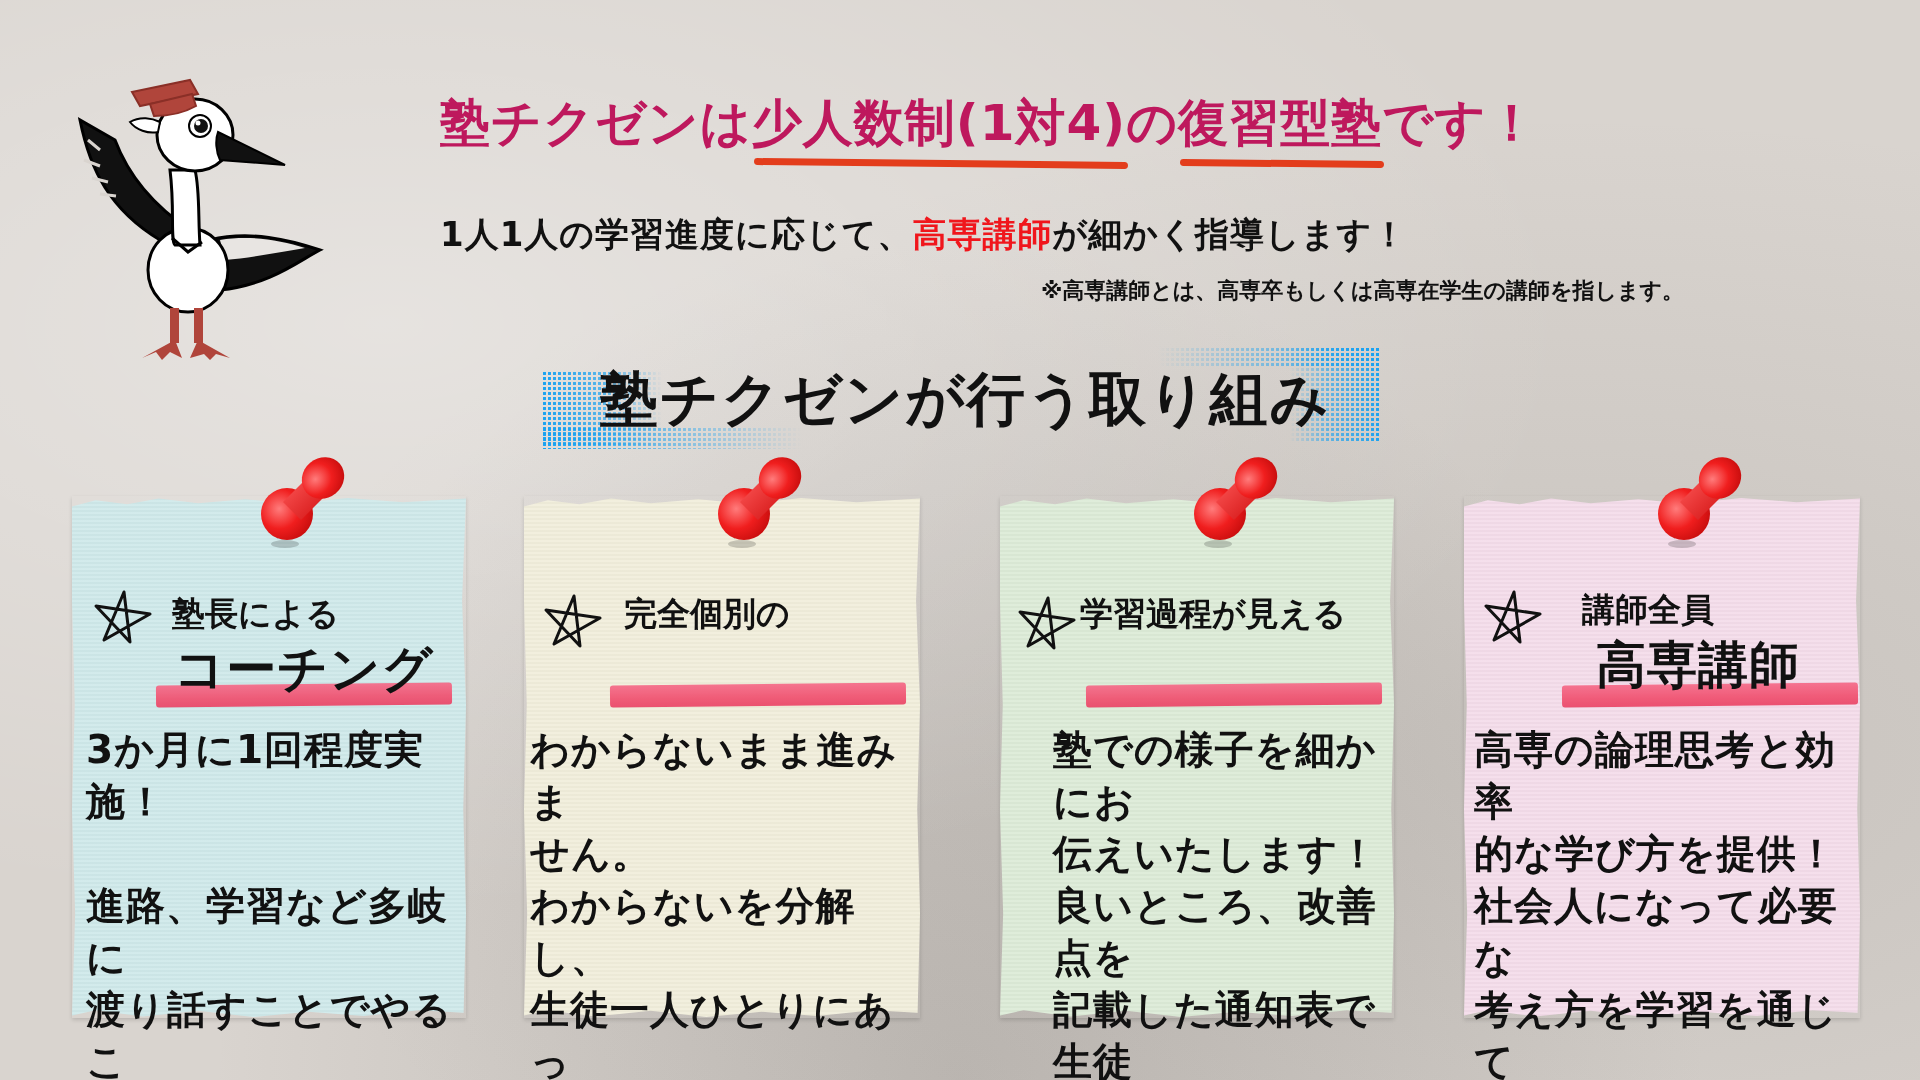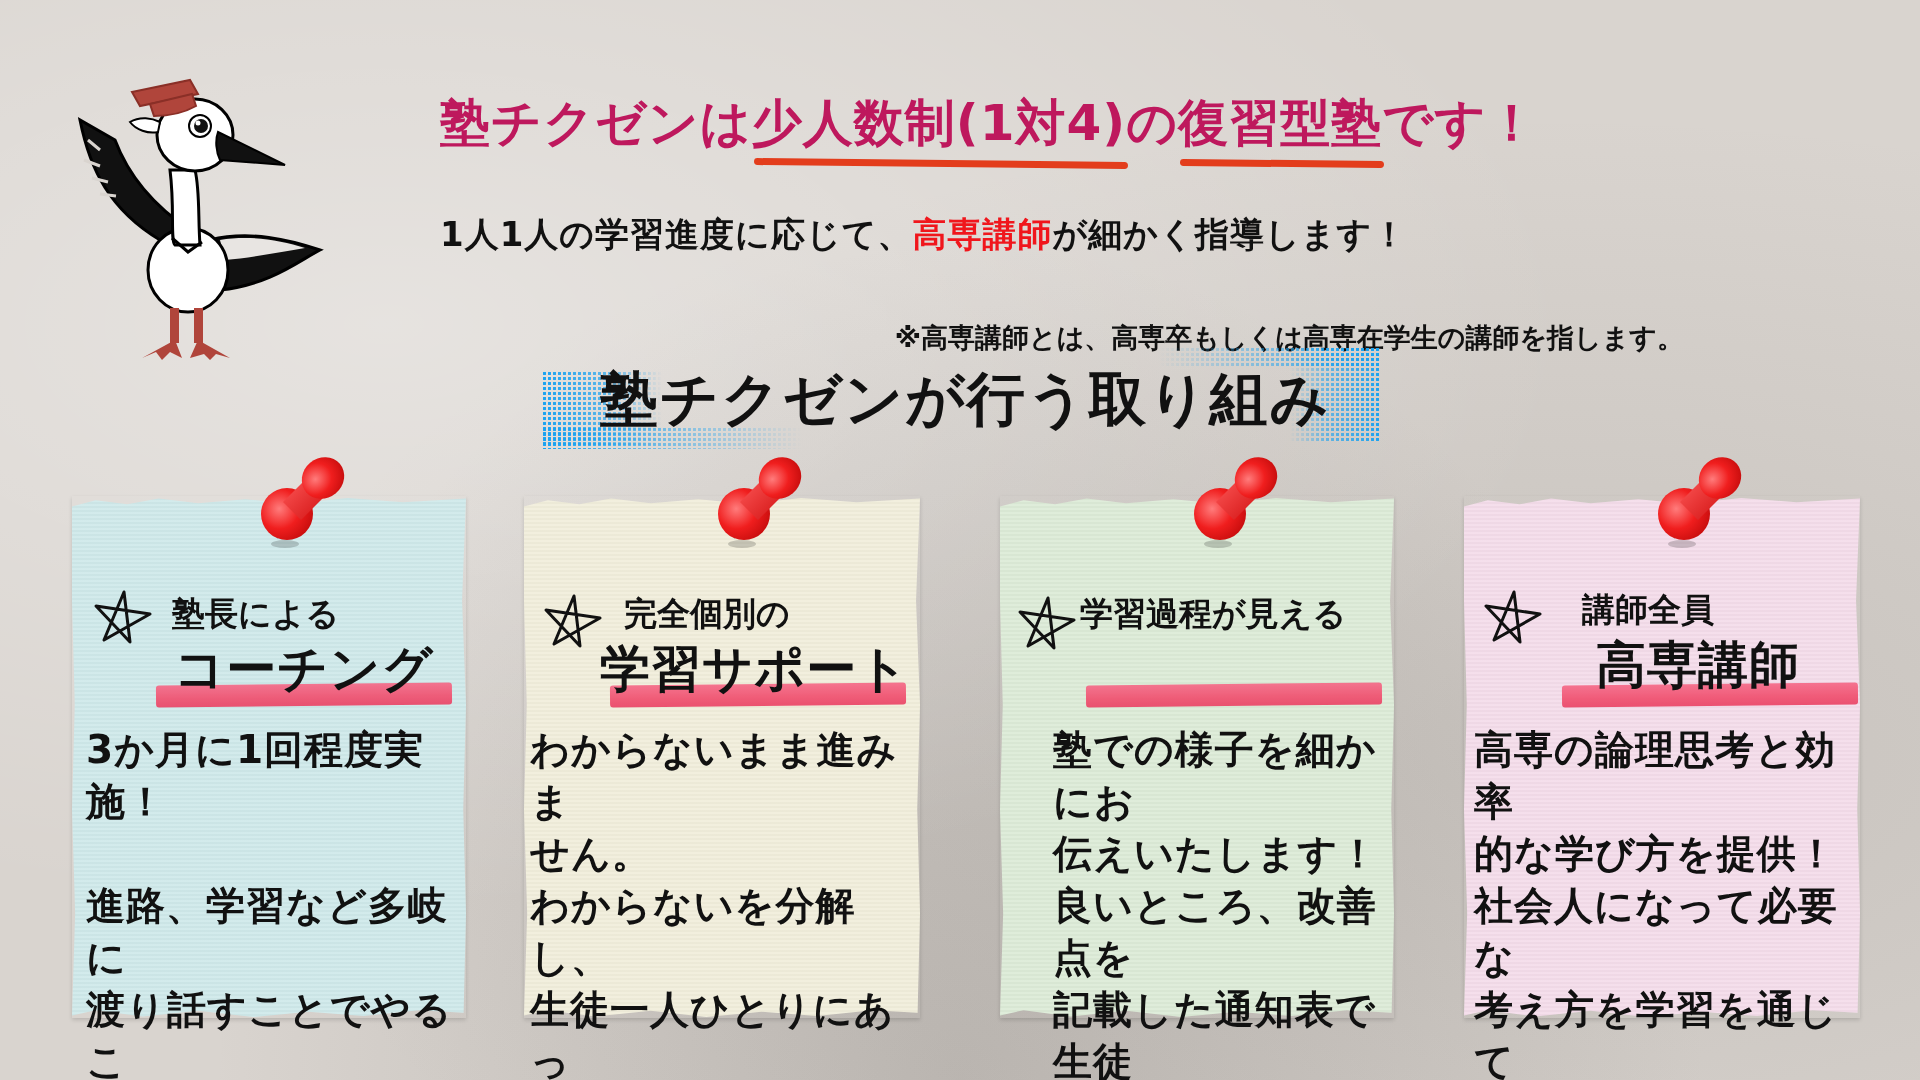--- a/index.html
+++ b/index.html
@@ -22,21 +22,21 @@
   .headline .ul::after{
     content:"";position:absolute;left:2px;right:-2px;bottom:-10px;height:7px;
     background:#e33d1c;border-radius:4px;transform:rotate(0.6deg);
   }
   .subline{
     position:absolute;left:440px;top:212px;font-size:34px;font-weight:bold;
     white-space:nowrap;letter-spacing:1px;
   }
   .subline .red{color:#f0161c;}
   .note{
-    position:absolute;right:236px;top:276px;font-size:27px;font-weight:bold;white-space:nowrap;margin-top:44px;
+    position:absolute;right:236px;top:276px;font-size:22px;font-weight:bold;white-space:nowrap;
   }
   .section-title-wrap{position:absolute;left:540px;top:345px;width:840px;height:108px;}
   .dots-left{
     position:absolute;left:2px;top:26px;width:120px;height:76px;
     background-image:radial-gradient(circle, #1aa2f0 1.4px, transparent 1.8px);
     background-size:5px 5px;
     -webkit-mask-image:linear-gradient(to right, #000 0%, rgba(0,0,0,0.7) 50%, transparent 100%);
     mask-image:linear-gradient(to right, #000 0%, rgba(0,0,0,0.7) 50%, transparent 100%);
   }
   .dots-left2{
@@ -196,21 +196,20 @@
     <line x1="30" y1="92" x2="40" y2="80" stroke="#999" stroke-width="2"></line>
     <circle cx="40" cy="68" r="26" fill="url(#pinHead)"></circle>
     <path d="M36 56 L 62 30 L 80 48 L 54 74 Z" fill="url(#pinBody)"></path>
     <ellipse cx="76" cy="32" rx="22" ry="20" fill="url(#pinHead)" transform="rotate(-40 76 32)"></ellipse>
   </svg>
   <svg class="star" style="left:16px;top:92px;" viewBox="0 0 66 66">
     <path d="M14 56 L 34 8 L 40 58 L 6 22 L 60 30 Z" fill="none" stroke="#111" stroke-width="3" stroke-linejoin="round"></path>
   </svg>
   <div class="card-sub" style="left:100px;">完全個別の</div>
   <div class="marker" style="left:86px;width:296px;"></div>
-  <div class="card-main" style="left:76px;">学習サポート</div>
   <div class="card-body" style="left:6px;">わからないまま進みま
 せん。
 わからないを分解し、
 生徒一人ひとりにあっ
 た学習を実施します。</div>
 </div>
 
 <div class="card c3">
   <div class="paper"></div>
   <svg class="pin" viewBox="0 0 110 110">

